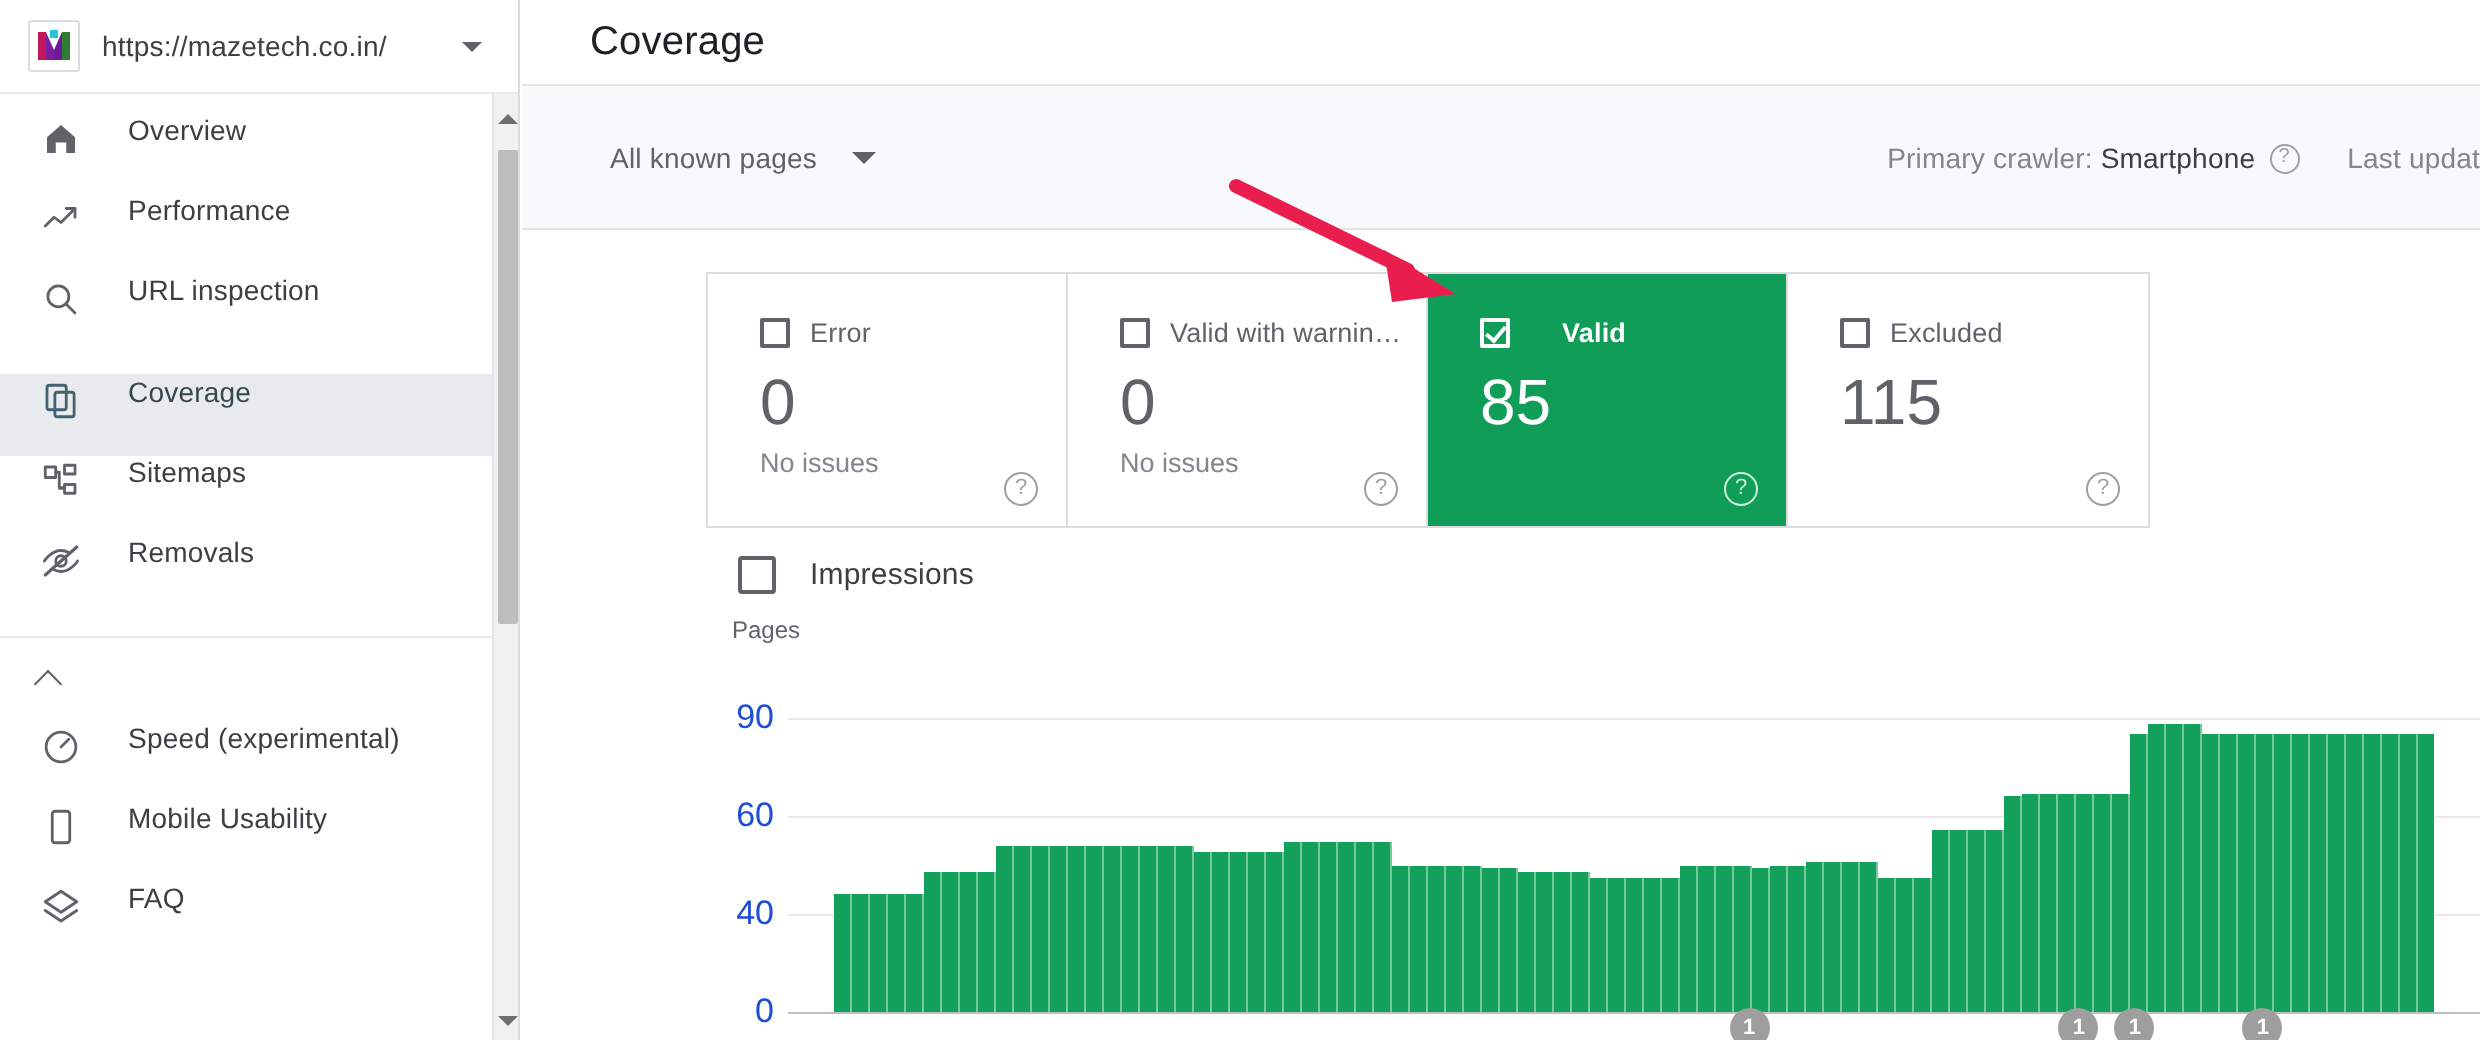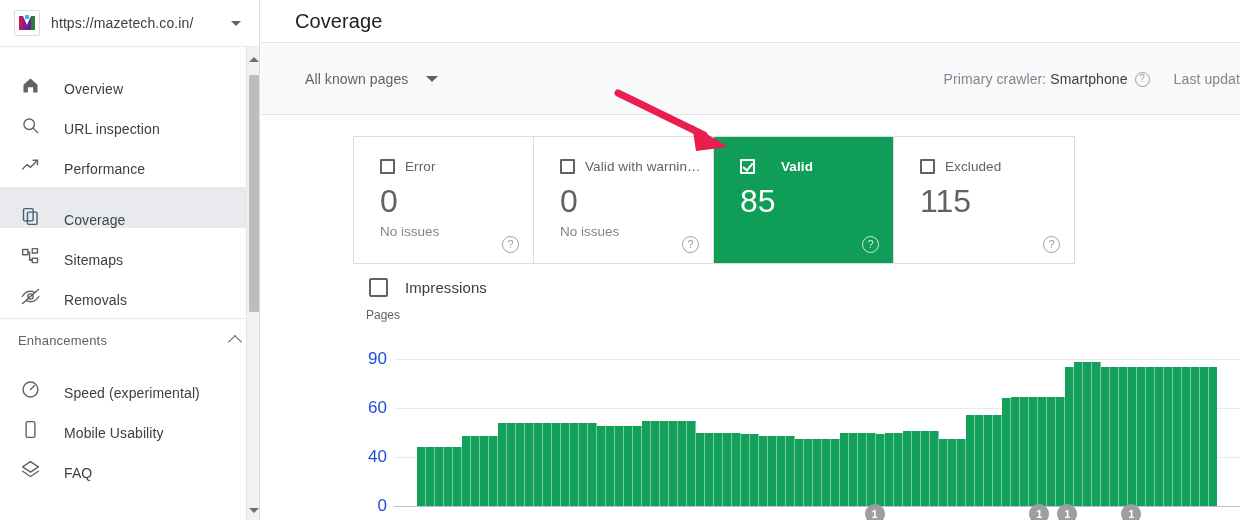--- a/index.html
+++ b/index.html
@@ -51,21 +51,21 @@
 
   .nav-scroll {
     position: relative;
     height: 473px;
     background: #fff;
     overflow: hidden;
   }
   .nav-inner { width: 259px; padding-top: 10px; }
 
   .nav-item {
-    display: flex; align-items: flex-end;
+    display: flex; align-items: flex-start;
     height: 40px;
     padding-left: 18px;
     cursor: pointer;
   }
   .nav-item .ico {
     width: 24px; height: 24px; flex: 0 0 24px;
     display: flex; align-items: center; justify-content: center;
     margin-right: 22px;
     color: #5f6368;
   }
@@ -348,34 +348,34 @@
             <span class="ico">
               <svg width="21" height="21" viewBox="0 0 24 24">
                 <path d="M4 11 12 4l8 7v9h-5v-6h-6v6H4z" fill="currentColor" stroke="none"></path>
               </svg>
             </span>
             <span class="lbl">Overview</span>
           </div>
           <div class="nav-item">
             <span class="ico">
               <svg width="21" height="21" viewBox="0 0 24 24">
+                <polyline points="3,16 8,11 12,14 20,6" stroke="currentColor" fill="none" stroke-width="1.6" stroke-linecap="round" stroke-linejoin="round"></polyline>
+                <polyline points="15,6 20,6 20,11" stroke="currentColor" fill="none" stroke-width="1.6" stroke-linecap="round" stroke-linejoin="round"></polyline>
+              </svg>
+            </span>
+            <span class="lbl">Performance</span>
+          </div>
+          <div class="nav-item">
+            <span class="ico">
+              <svg width="21" height="21" viewBox="0 0 24 24">
                 <circle cx="10.5" cy="10.5" r="6" stroke="currentColor" fill="none" stroke-width="1.6" stroke-linecap="round" stroke-linejoin="round"></circle>
                 <line x1="15" y1="15" x2="20" y2="20" stroke="currentColor" fill="none" stroke-width="1.6" stroke-linecap="round" stroke-linejoin="round"></line>
               </svg>
             </span>
             <span class="lbl">URL inspection</span>
-          </div>
-          <div class="nav-item">
-            <span class="ico">
-              <svg width="21" height="21" viewBox="0 0 24 24">
-                <polyline points="3,16 8,11 12,14 20,6" stroke="currentColor" fill="none" stroke-width="1.6" stroke-linecap="round" stroke-linejoin="round"></polyline>
-                <polyline points="15,6 20,6 20,11" stroke="currentColor" fill="none" stroke-width="1.6" stroke-linecap="round" stroke-linejoin="round"></polyline>
-              </svg>
-            </span>
-            <span class="lbl">Performance</span>
           </div>
           <div class="nav-sep"></div>
           <div class="nav-item active">
             <span class="ico">
               <svg width="21" height="21" viewBox="0 0 24 24">
                 <rect x="4" y="3" width="11" height="14" rx="1.5" stroke="currentColor" fill="none" stroke-width="1.6" stroke-linecap="round" stroke-linejoin="round"></rect>
                 <rect x="8.5" y="7" width="11" height="14" rx="1.5" stroke="currentColor" fill="none" stroke-width="1.6" stroke-linecap="round" stroke-linejoin="round"></rect>
               </svg>
             </span>
             <span class="lbl">Coverage</span>
@@ -397,21 +397,20 @@
               <svg width="21" height="21" viewBox="0 0 24 24">
                 <path d="M2.5 12s3.8-6 9.5-6c1.7 0 3.2.5 4.5 1.2M21.5 12s-3.8 6-9.5 6c-1.9 0-3.5-.6-4.9-1.5" stroke="currentColor" fill="none" stroke-width="1.6" stroke-linecap="round" stroke-linejoin="round"></path>
                 <circle cx="12" cy="12" r="3" stroke="currentColor" fill="none" stroke-width="1.6" stroke-linecap="round" stroke-linejoin="round"></circle>
                 <line x1="3" y1="20" x2="21" y2="4" stroke="currentColor" stroke-width="1.8" stroke-linecap="round"></line>
               </svg>
             </span>
             <span class="lbl">Removals</span>
           </div>
           <div class="nav-sep"></div>
           <div class="nav-section">
-            <span class="sec-lbl">Enhancements</span>
             <span class="chev-up"></span>
           </div>
           <div class="nav-item">
             <span class="ico">
               <svg width="21" height="21" viewBox="0 0 24 24">
                 <circle cx="12" cy="12" r="8.5" stroke="currentColor" fill="none" stroke-width="1.6" stroke-linecap="round" stroke-linejoin="round"></circle>
                 <line x1="12" y1="12" x2="16.5" y2="7.5" stroke="currentColor" fill="none" stroke-width="1.6" stroke-linecap="round" stroke-linejoin="round"></line>
               </svg>
             </span>
             <span class="lbl">Speed (experimental)</span>

